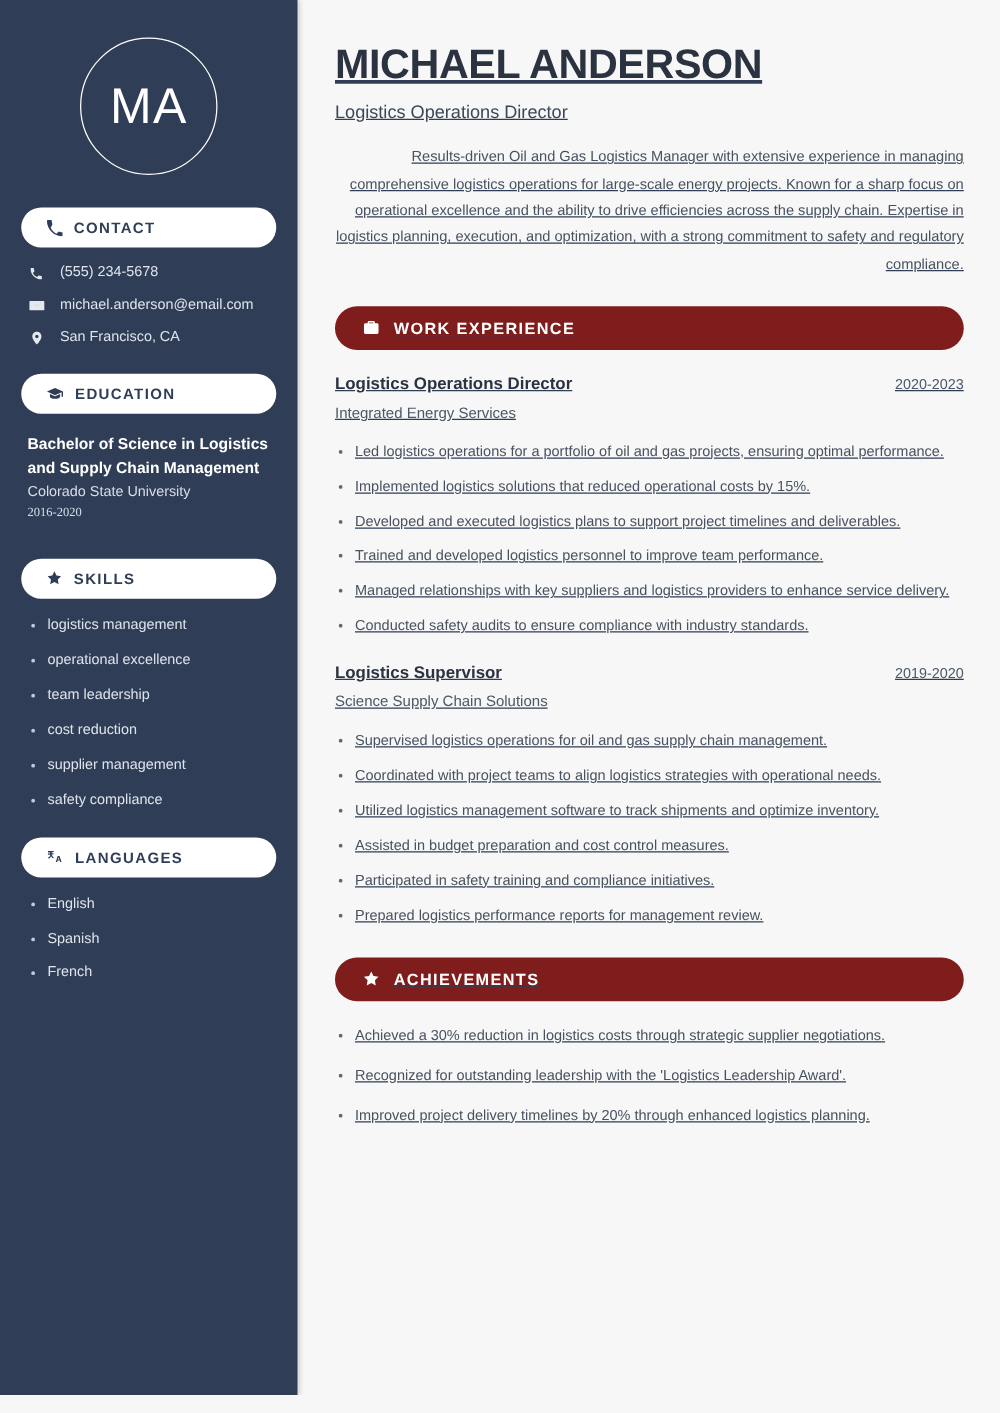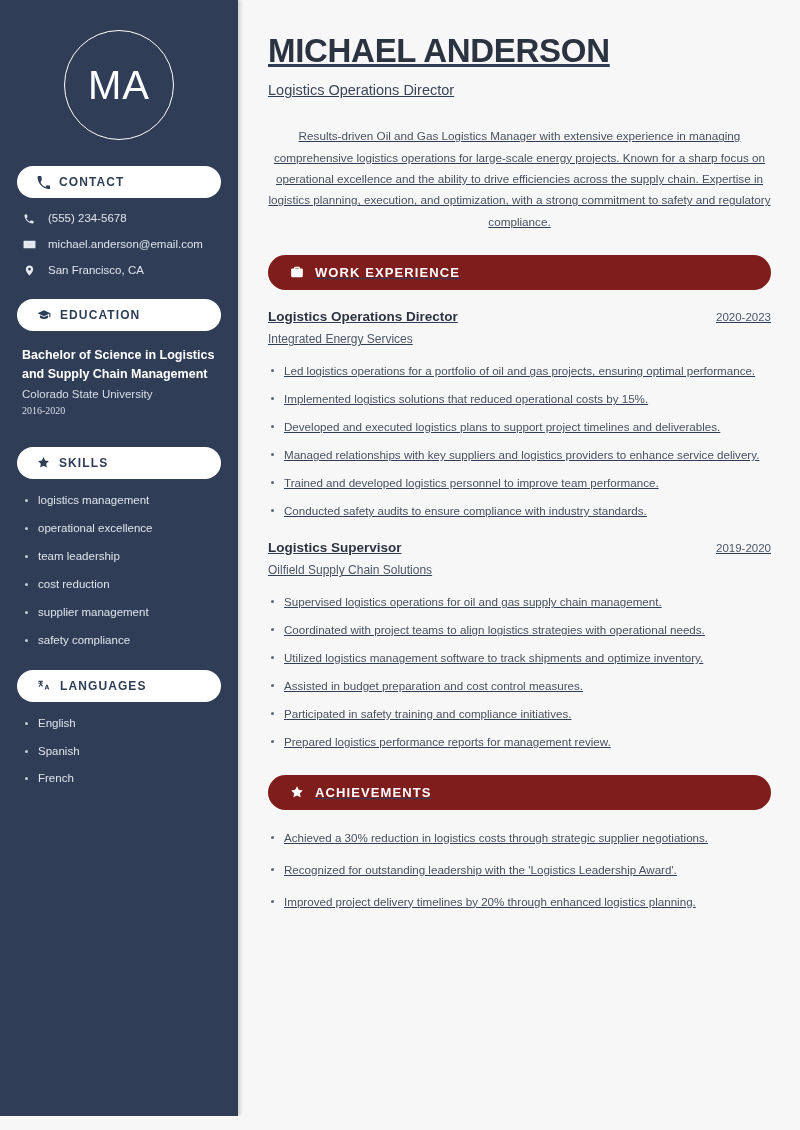--- a/index.html
+++ b/index.html
@@ -159,25 +159,25 @@
     text-transform: uppercase;
   }
   .job-title {
     margin-top: 11px;
     font-size: 14.5px;
     color: #3b4757;
     line-height: 1.3;
   }
 
   .summary {
-    margin-top: 26px;
+    margin-top: 16px;
     font-size: 11.7px;
     line-height: 1.82;
     color: #48525f;
-    text-align: center;
+    text-align: right;
   }
 
   
   .sec-head {
     background: #7f1d1d;
     border-radius: 999px;
     height: 35px;
     display: flex;
     align-items: center;
     gap: 11px;
@@ -369,32 +369,32 @@
     <div class="job">
       <div class="job-row">
         <div class="job-role">Logistics Operations Director</div>
         <div class="job-dates">2020-2023</div>
       </div>
       <div class="job-company">Integrated Energy Services</div>
       <ul class="bullets">
         <li>Led logistics operations for a portfolio of oil and gas projects, ensuring optimal performance.</li>
         <li>Implemented logistics solutions that reduced operational costs by 15%.</li>
         <li>Developed and executed logistics plans to support project timelines and deliverables.</li>
+        <li>Trained and developed logistics personnel to improve team performance.</li>
         <li>Managed relationships with key suppliers and logistics providers to enhance service delivery.</li>
-        <li>Trained and developed logistics personnel to improve team performance.</li>
         <li>Conducted safety audits to ensure compliance with industry standards.</li>
       </ul>
     </div>
 
     <div class="job">
       <div class="job-row">
         <div class="job-role">Logistics Supervisor</div>
         <div class="job-dates">2019-2020</div>
       </div>
-      <div class="job-company">Oilfield Supply Chain Solutions</div>
+      <div class="job-company">Science Supply Chain Solutions</div>
       <ul class="bullets">
         <li>Supervised logistics operations for oil and gas supply chain management.</li>
         <li>Coordinated with project teams to align logistics strategies with operational needs.</li>
         <li>Utilized logistics management software to track shipments and optimize inventory.</li>
         <li>Assisted in budget preparation and cost control measures.</li>
         <li>Participated in safety training and compliance initiatives.</li>
         <li>Prepared logistics performance reports for management review.</li>
       </ul>
     </div>
 

